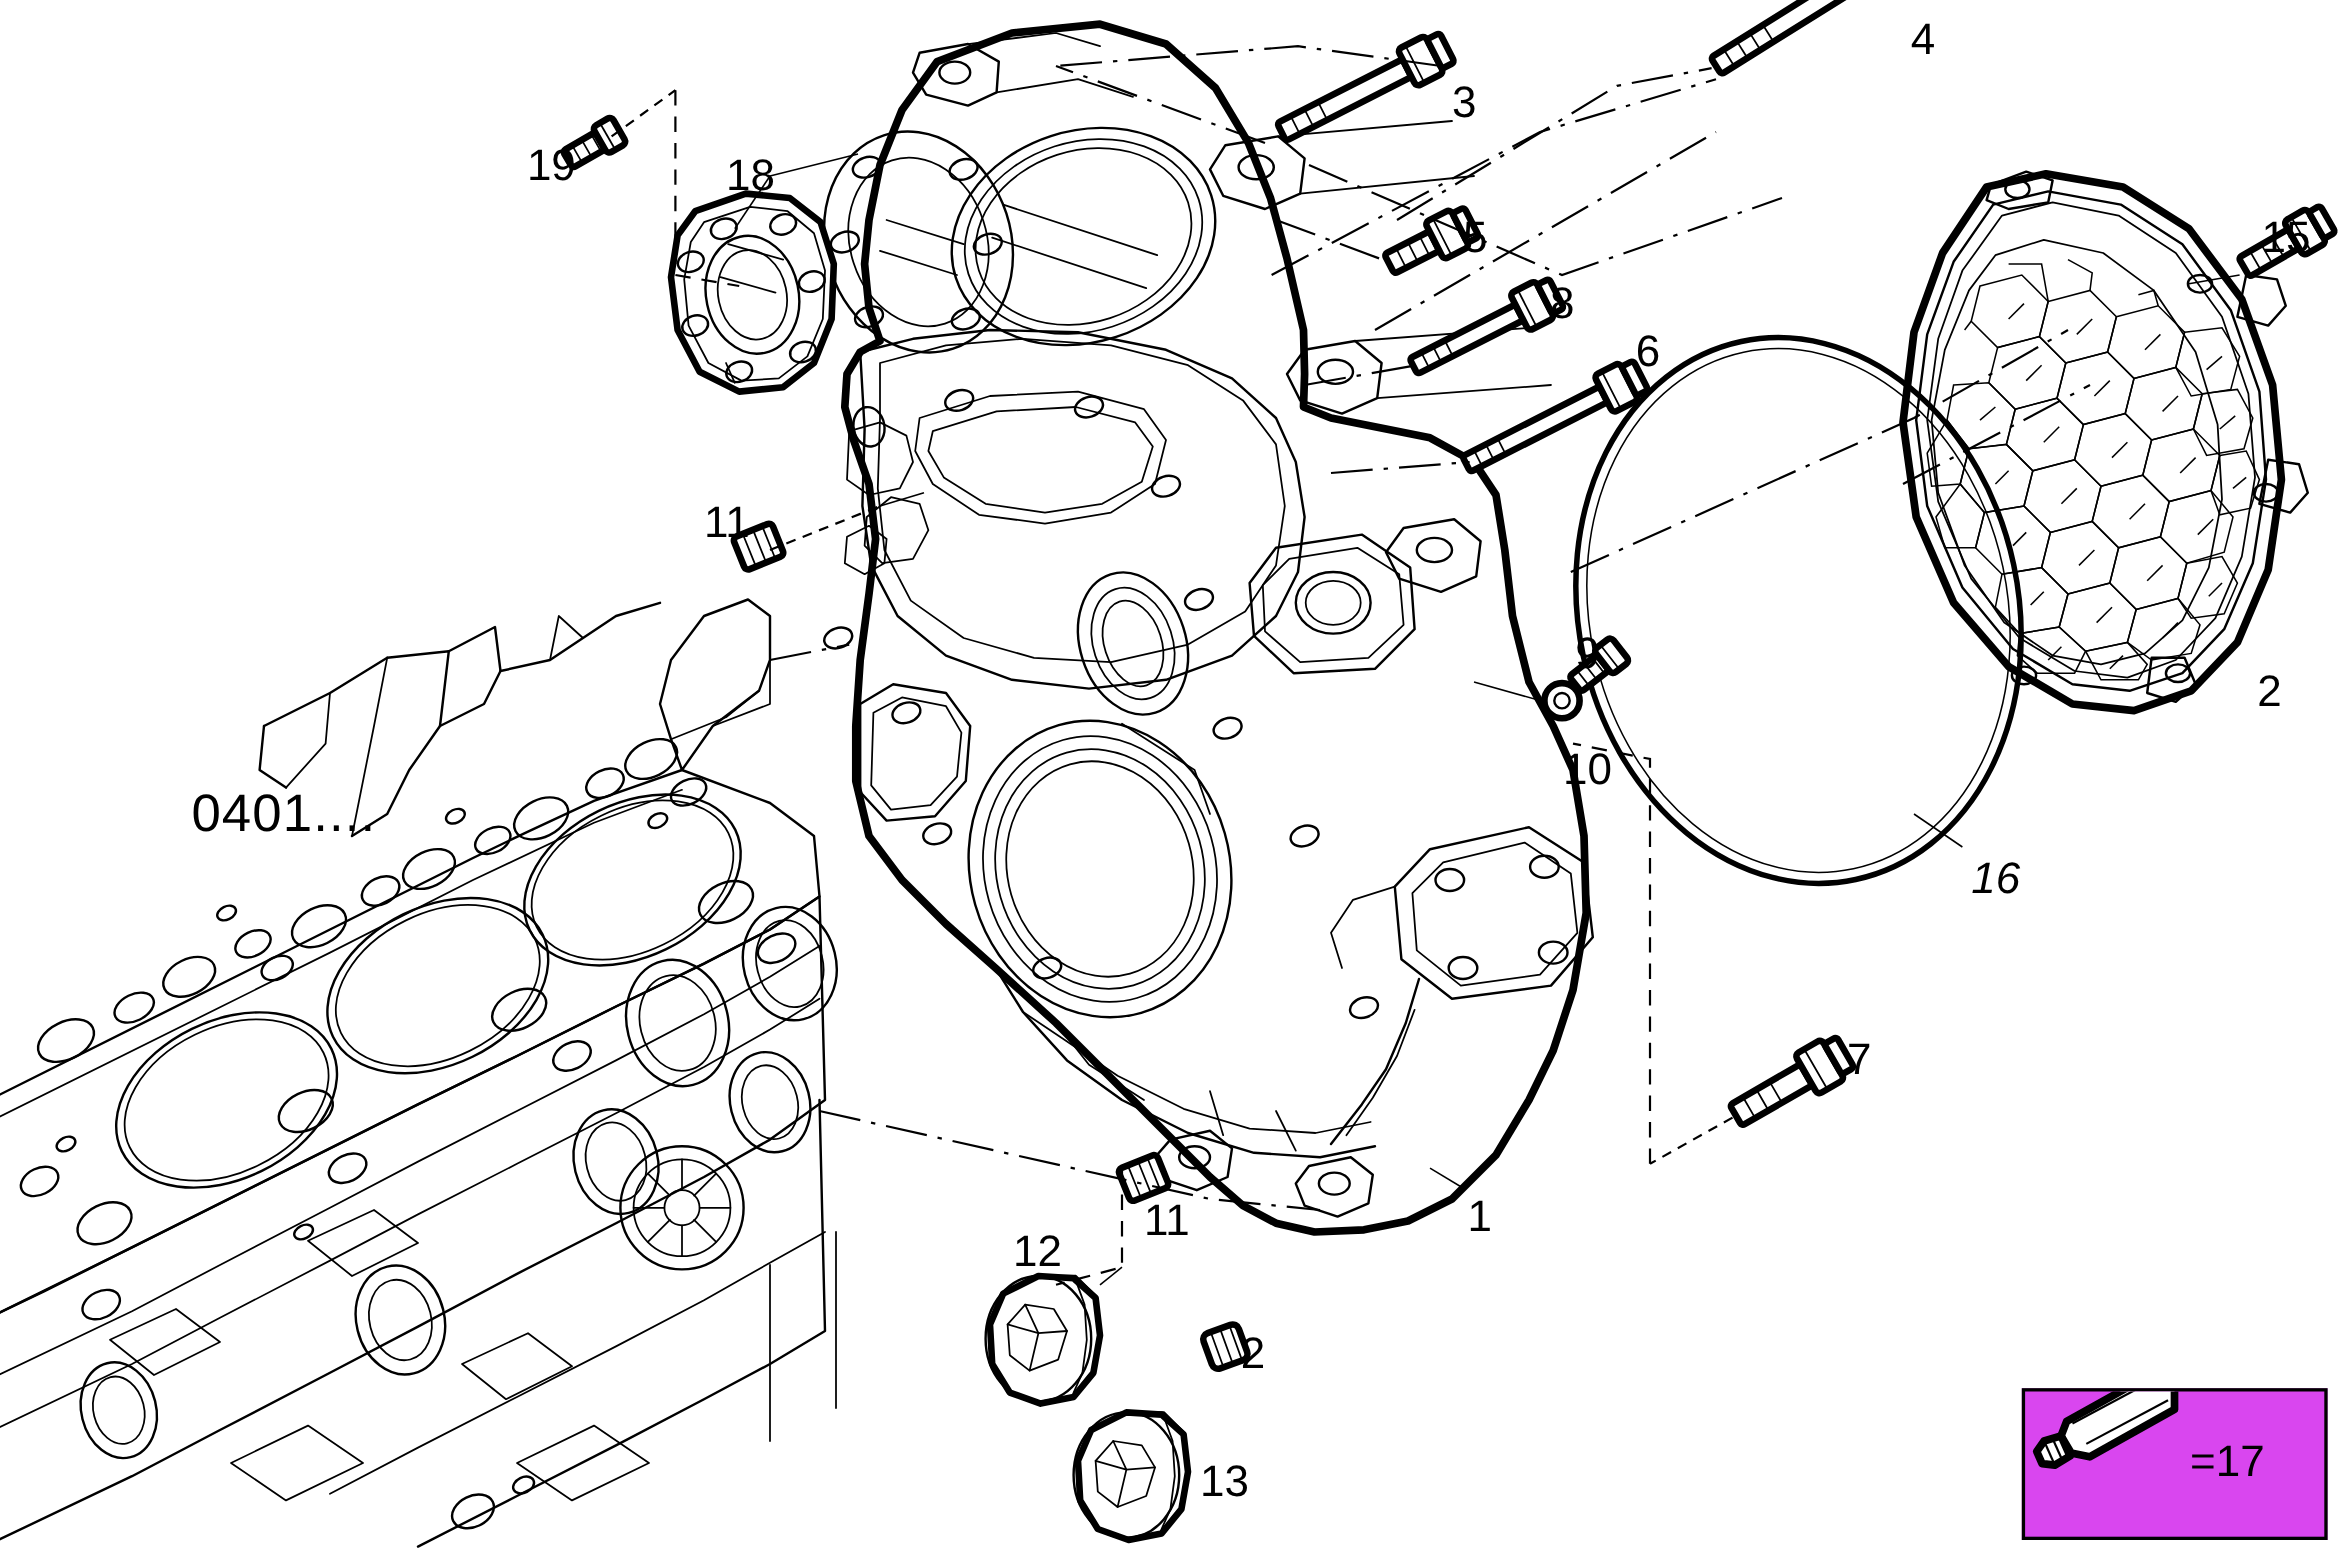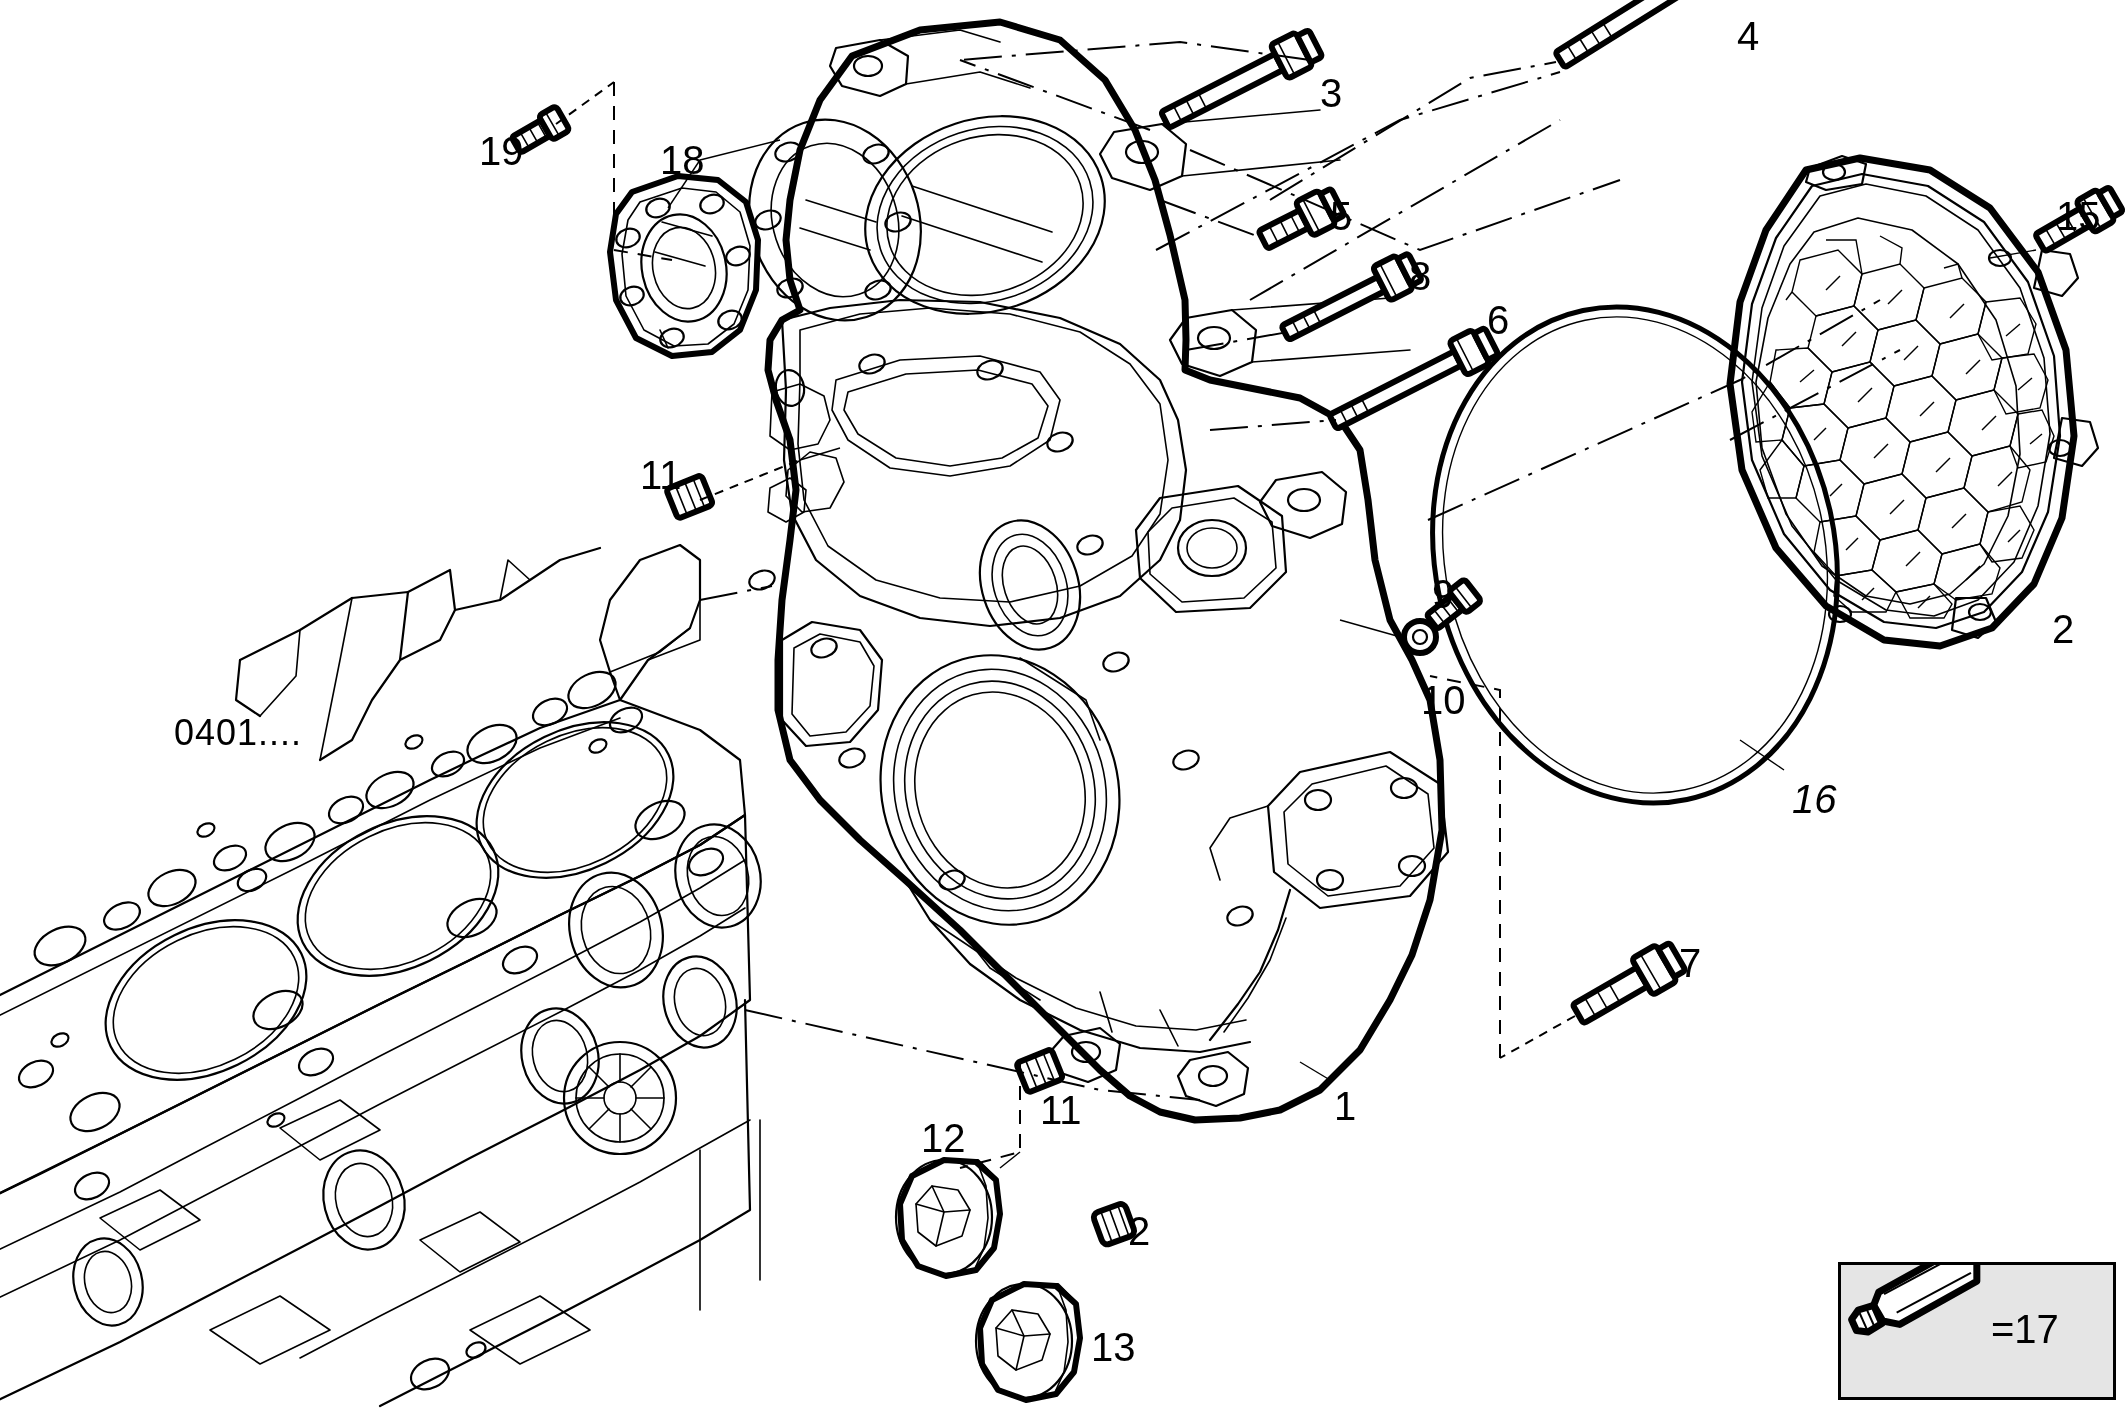--- a/index.html
+++ b/index.html
@@ -1,20 +1,20 @@
 <!DOCTYPE html>
 <html><head>
 <meta charset="utf-8">
 <style>
   html,body{margin:0;padding:0;background:#ffffff;}
   body{font-family:"Liberation Sans", sans-serif;}
   #sheet{position:relative;width:2126px;height:1418px;background:#fff;overflow:hidden;}
   #sheet svg{position:absolute;left:0;top:0;}
   .callout{position:absolute;font-family:"Liberation Sans", sans-serif;font-size:40px;color:#000;line-height:1;white-space:nowrap;}
-  .blocklabel{position:absolute;font-family:"Liberation Sans", sans-serif;font-size:36px;color:#000;letter-spacing:1px;white-space:nowrap;}
+  .blocklabel{position:absolute;font-family:"Liberation Sans", sans-serif;font-size:48px;color:#000;letter-spacing:1px;white-space:nowrap;}
   .legendtext{position:absolute;font-family:"Liberation Sans", sans-serif;font-size:40px;color:#000;white-space:nowrap;}
 </style>
 </head>
 <body>
 
 <div id="sheet">
 
 <svg width="2126" height="1418" viewBox="0 0 2126 1418">
   <defs>
     <style>
@@ -633,21 +633,21 @@
 <div class="callout" style="left:640px;top:455px;">11</div>
 <div class="callout" style="left:1040px;top:1090px;">11</div>
 <div class="callout" style="left:921px;top:1118px;text-align:center;">12</div>
 <div class="callout" style="left:1091px;top:1327px;">13</div>
 <div class="callout" style="left:2052px;top:609px;">2</div>
 <div class="callout" style="left:2056px;top:196px;">15</div>
 <div class="callout" style="left:1792px;top:779px;font-style:italic;">16</div>
 <div class="callout" style="left:660px;top:140px;">18</div>
 <div class="callout" style="left:479px;top:131px;">19</div>
 
-<div style="position:absolute;left:1838px;top:1262px;width:272px;height:132px;border:3px solid #000;background:#e5e5e5;">
+<div style="position:absolute;left:1838px;top:1262px;width:272px;height:132px;border:3px solid #000;background:#d946ef;">
   <svg width="266" height="126" viewBox="0 0 266 126">
     <g transform="translate(14 18) rotate(-24)">
       <path style="fill:#fff;stroke:#000;stroke-width:7;stroke-linejoin:round;" d="M 18 18 L 108 10 L 126 4 L 140 10 L 136 24 L 120 30 L 112 48 L 24 56 L 10 46 L 8 28 Z"></path>
       <path style="fill:#fff;stroke:#000;stroke-width:7;stroke-linejoin:round;" d="M 8 28 L -8 26 L -18 32 L -18 44 L -8 50 L 8 48 Z"></path>
       <path style="fill:none;stroke:#000;stroke-width:2;" d="M 22 22 L 104 16"></path>
       <path style="fill:none;stroke:#000;stroke-width:2;" d="M 26 44 L 110 38"></path>
       <path style="fill:none;stroke:#000;stroke-width:2;" d="M -8 26 L -8 50"></path>
       <path style="fill:none;stroke:#000;stroke-width:2;" d="M 0 27 L 0 49"></path>
       <path style="fill:none;stroke:#000;stroke-width:2;" d="M 118 8 L 124 26"></path>
       <path style="fill:none;stroke:#000;stroke-width:2;" d="M 130 7 L 134 22"></path>

